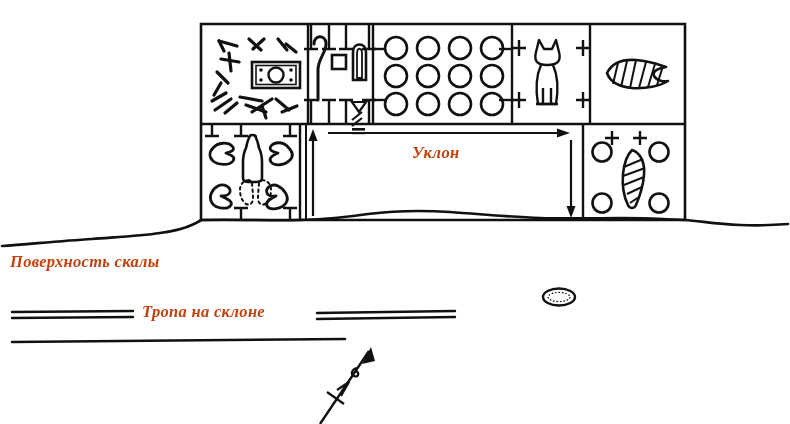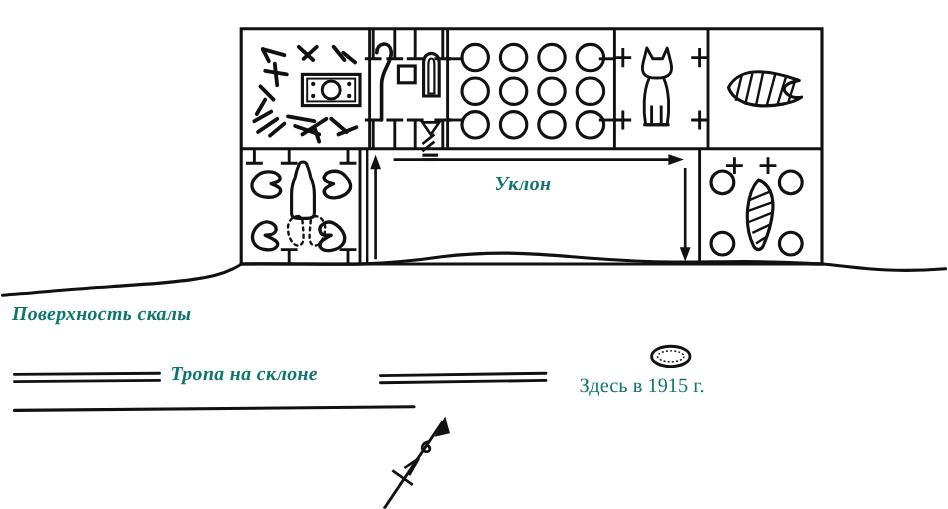--- a/index.html
+++ b/index.html
@@ -21,21 +21,21 @@
     height: 424px;
   }
   svg#diagram {
     position: absolute;
     left: 0; top: 0;
     width: 790px;
     height: 424px;
   }
   .lbl {
     position: absolute;
-    color: #0f766e;
+    color: #c2410c;
     white-space: nowrap;
     line-height: 1.15;
   }
   .lbl-italic {
     font-family: "Liberation Serif", serif;
     font-style: italic;
     font-weight: 600;
   }
   .lbl-roman {
     font-family: "Liberation Serif", serif;
@@ -317,16 +317,15 @@
     </g>
 
   </svg>
 
   <div class="lbl lbl-italic" id="label-slope-path">Тропа на склоне</div>
 
   <div class="lbl lbl-italic" id="label-rock-surface">Поверхность скалы</div>
 
   <div class="lbl lbl-italic" id="label-uklon">Уклон</div>
 
-  <div class="lbl lbl-roman" id="label-found-1">Здесь в 1915 г.</div>
 
 
 </div>
 
 </body></html>

